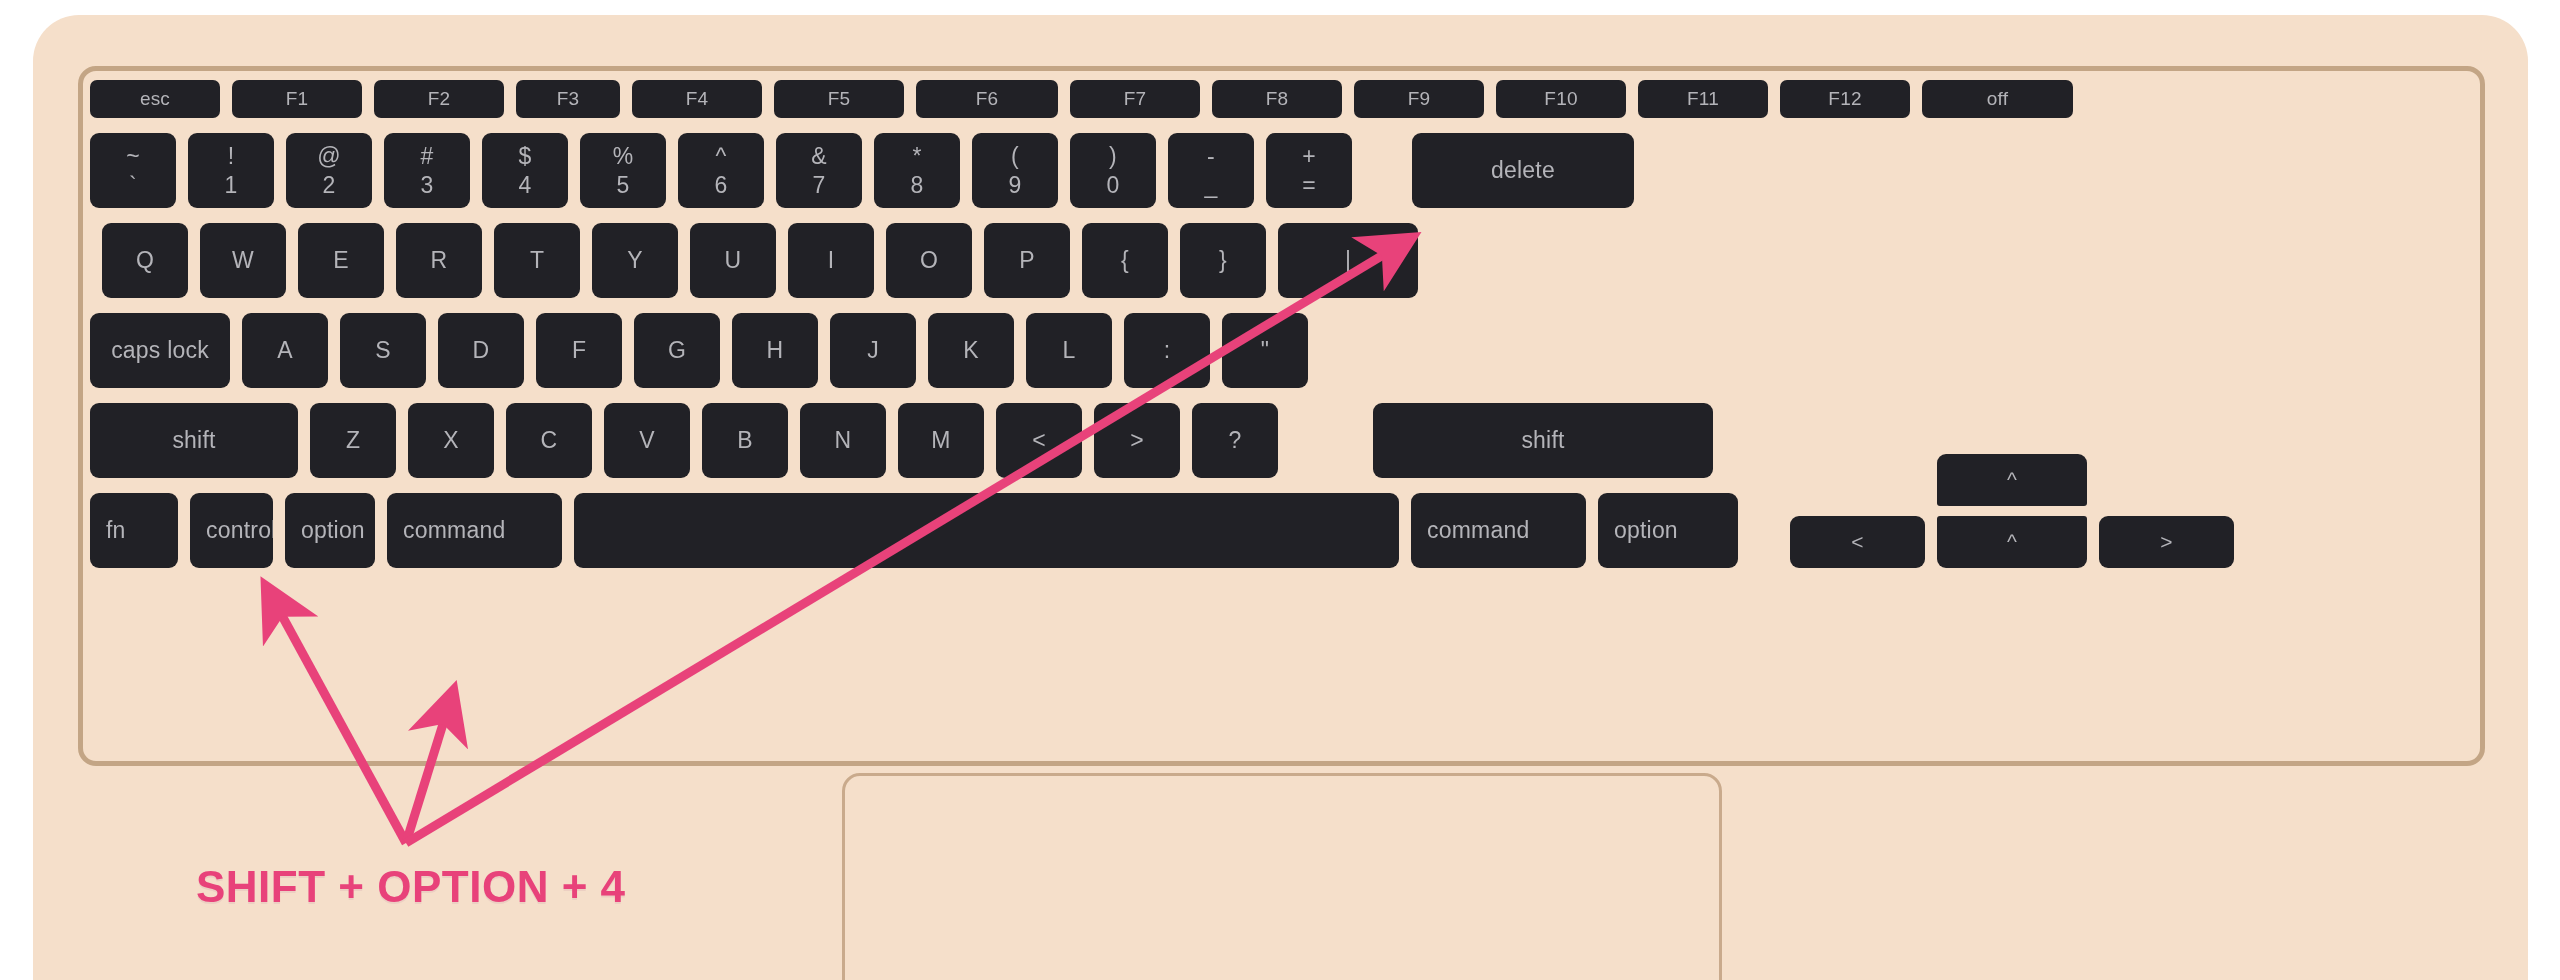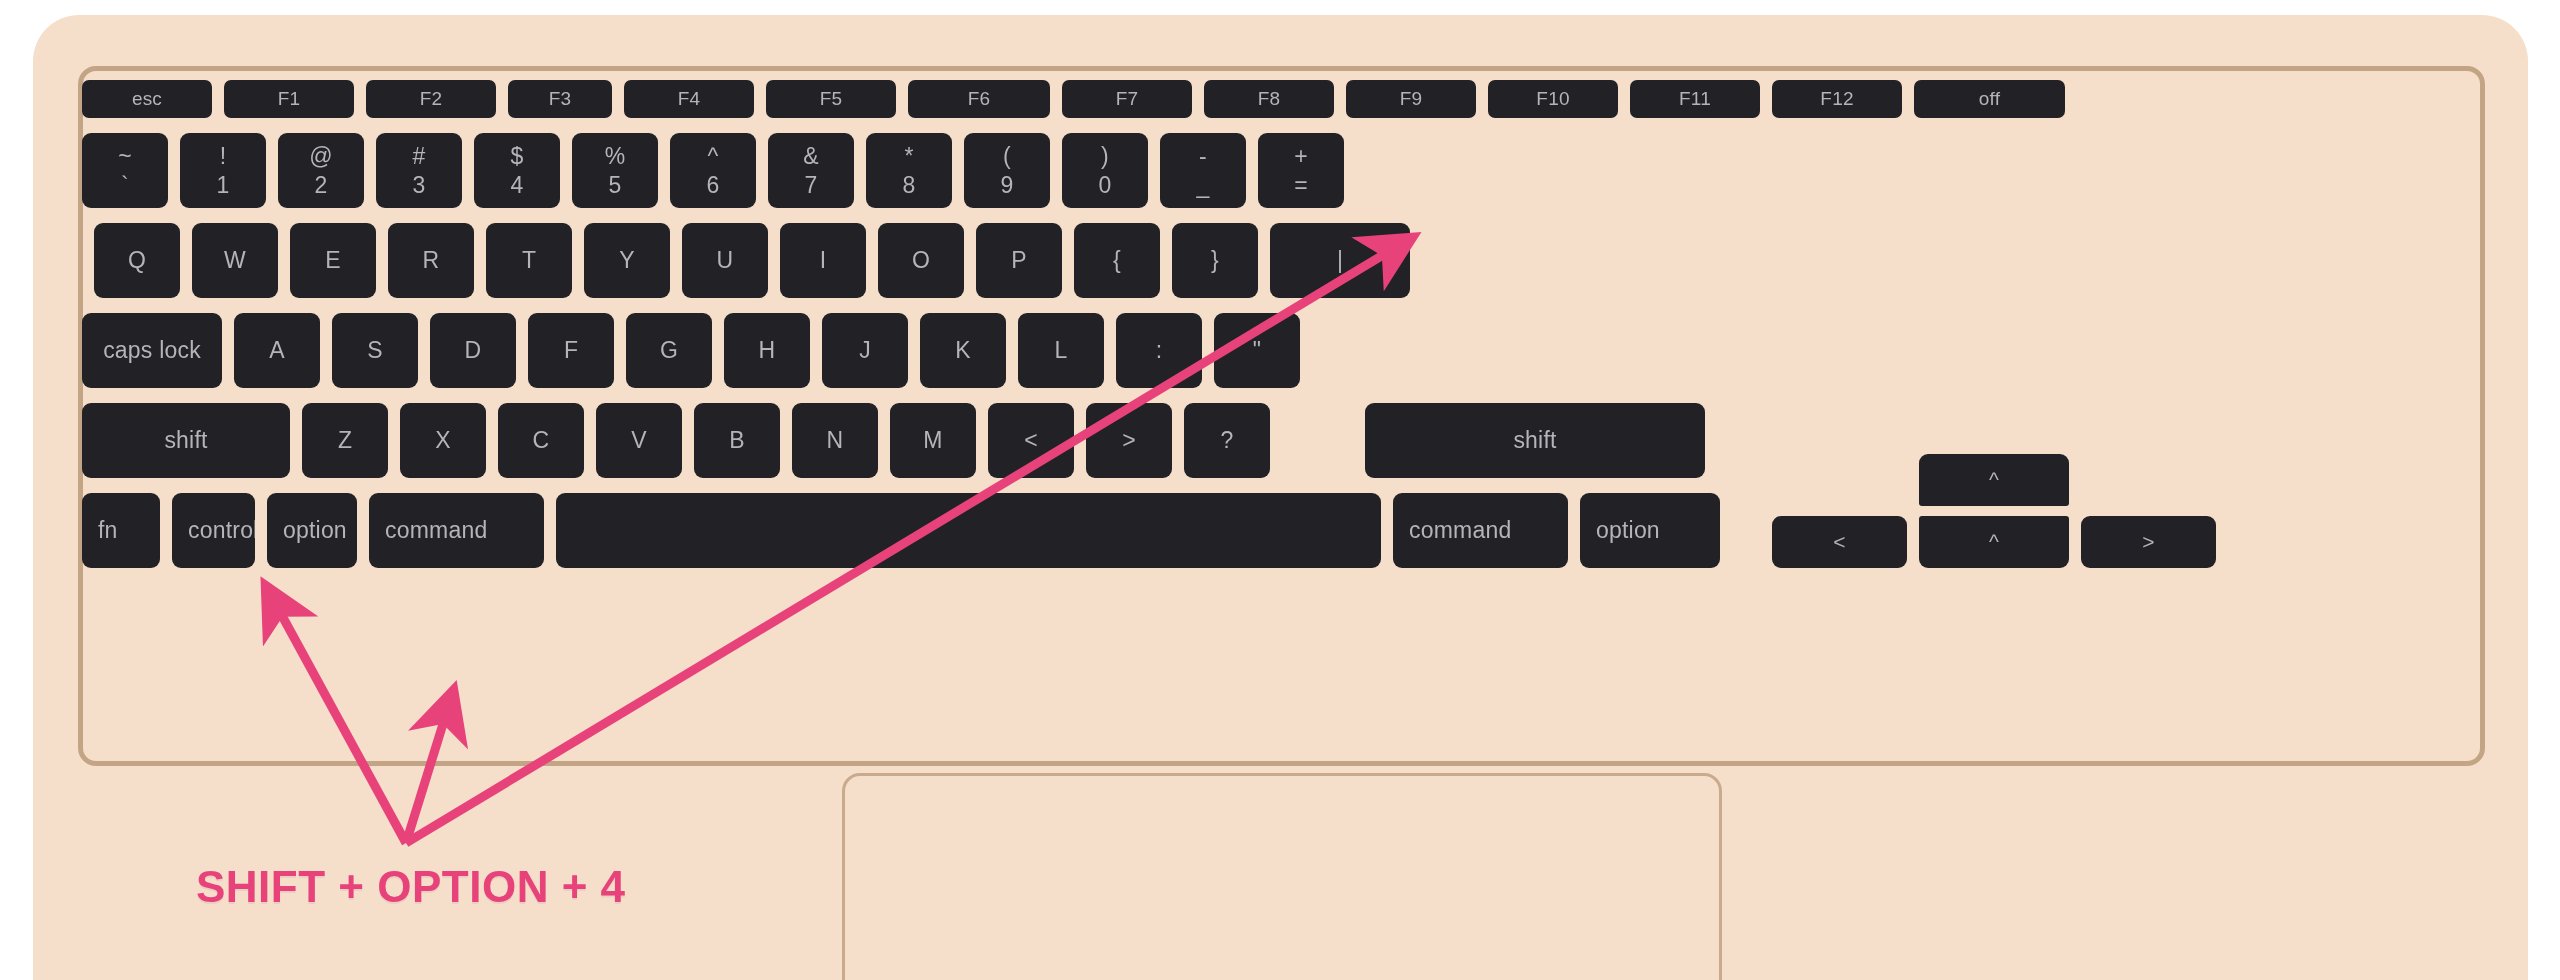--- a/index.html
+++ b/index.html
@@ -40,21 +40,21 @@
     width: 2407px;
     height: 700px;
     border: 5px solid #c3a585;
     border-radius: 18px;
     box-sizing: border-box;
   }
 
   
   .kb-rows {
     position: absolute;
-    left: 82px;
+    left: 90px;
     top: 80px;
     width: 2385px;
   }
   .kb-row {
     position: relative;
     display: flex;
     align-items: flex-start;
   }
 
   .key {
@@ -268,20 +268,23 @@
         </div>
       <div class="gap" style="width:12px"></div>
       <div class="key dual" style="width:86px">
           <span class="legend"><span>-</span><span>_</span></span>
         </div>
       <div class="gap" style="width:12px"></div>
       <div class="key dual" style="width:86px">
           <span class="legend"><span>+</span><span>=</span></span>
         </div>
       <div class="gap" style="width:60px"></div>
+      <div class="key" style="width:222px">
+          <span class="legend">delete</span>
+        </div>
     </div>
 
     <div class="kb-row row-qwerty">
       <div class="gap" style="width:12px"></div>
       <div class="key" style="width:86px">
           <span class="legend">Q</span>
         </div>
       <div class="gap" style="width:12px"></div>
       <div class="key" style="width:86px">
           <span class="legend">W</span>
@@ -427,21 +430,21 @@
       <div class="key" style="width:86px">
           <span class="legend">?</span>
         </div>
       <div class="gap" style="width:95px"></div>
       <div class="key" style="width:340px">
           <span class="legend">shift</span>
         </div>
     </div>
 
     <div class="kb-row row-bottom">
-      <div class="key left-label" style="width:78px">
+      <div class="key left-label" style="width:88px">
           <span class="legend">fn</span>
         </div>
       <div class="gap" style="width:12px"></div>
       <div class="key left-label" style="width:83px">
           <span class="legend">control</span>
         </div>
       <div class="gap" style="width:12px"></div>
       <div class="key left-label" style="width:90px">
           <span class="legend">option</span>
         </div>

